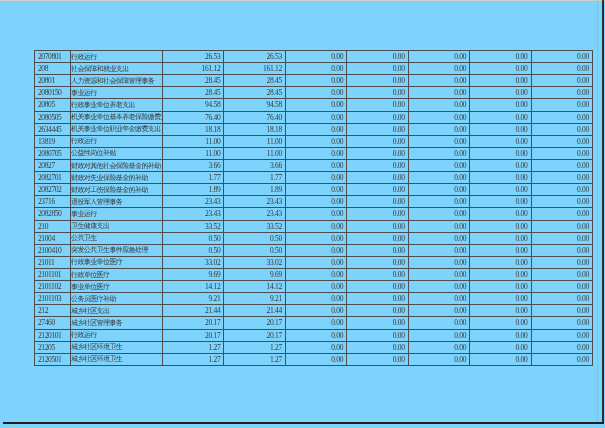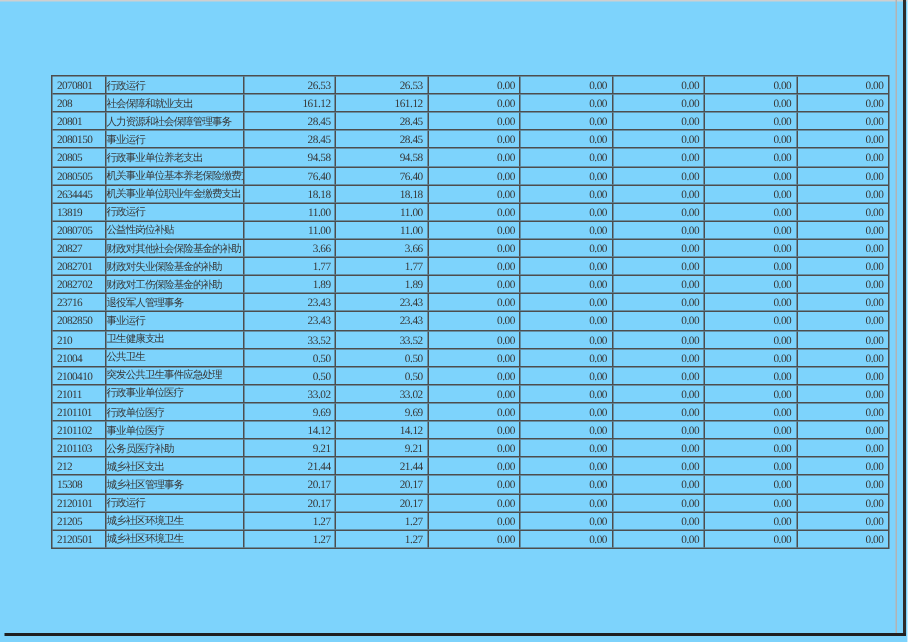--- a/index.html
+++ b/index.html
@@ -276,21 +276,21 @@
         <div class="cell c-name">城乡社区支出</div>
         <div class="cell c-num">21.44</div>
         <div class="cell c-num">21.44</div>
         <div class="cell c-num">0.00</div>
         <div class="cell c-num">0.00</div>
         <div class="cell c-num">0.00</div>
         <div class="cell c-num">0.00</div>
         <div class="cell c-num">0.00</div>
       </div>
       <div class="t-row">
-        <div class="cell c-code">15308</div>
+        <div class="cell c-code">27460</div>
         <div class="cell c-name">城乡社区管理事务</div>
         <div class="cell c-num">20.17</div>
         <div class="cell c-num">20.17</div>
         <div class="cell c-num">0.00</div>
         <div class="cell c-num">0.00</div>
         <div class="cell c-num">0.00</div>
         <div class="cell c-num">0.00</div>
         <div class="cell c-num">0.00</div>
       </div>
       <div class="t-row">

